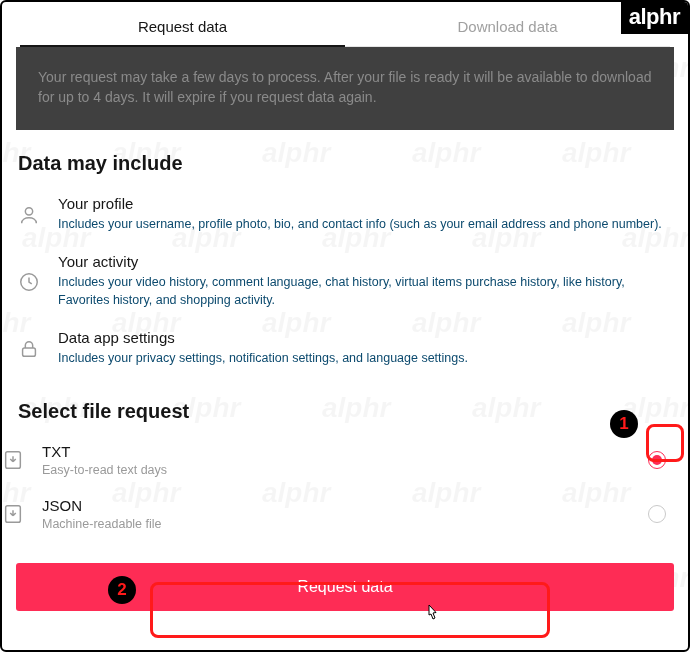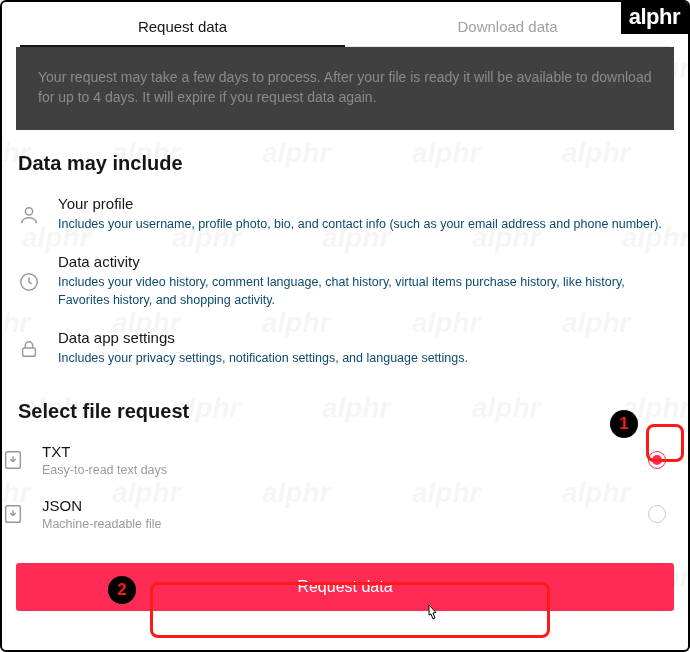--- a/index.html
+++ b/index.html
@@ -247,21 +247,21 @@
   </div>
 
   <div class="data-item">
     <span class="icon">
       <svg viewBox="0 0 24 24" width="22" height="22" fill="none" stroke="currentColor" stroke-width="1.6">
         <circle cx="12" cy="12" r="9"></circle>
           <path d="M12 7v5l3 2"></path>
       </svg>
     </span>
     <div class="txt">
-      <div class="item-title">Data activity</div>
+      <div class="item-title">Your activity</div>
       <div class="item-desc">Includes your video history, comment language, chat history, virtual items purchase history, like history, Favorites history, and shopping activity.</div>
     </div>
   </div>
 
   <div class="data-item">
     <span class="icon">
       <svg viewBox="0 0 24 24" width="22" height="22" fill="none" stroke="currentColor" stroke-width="1.6">
         <rect x="5" y="11" width="14" height="9" rx="2"></rect>
           <path d="M8 11V8a4 4 0 0 1 8 0v3"></path>
       </svg>

